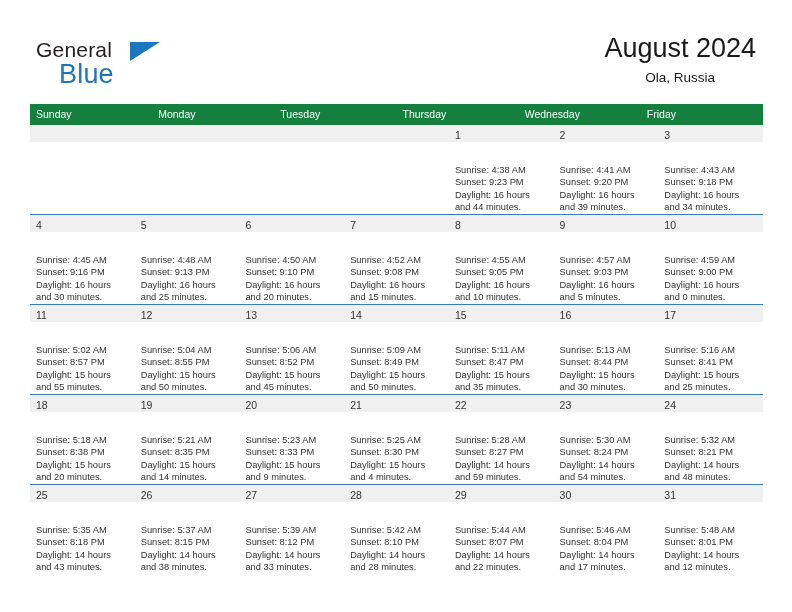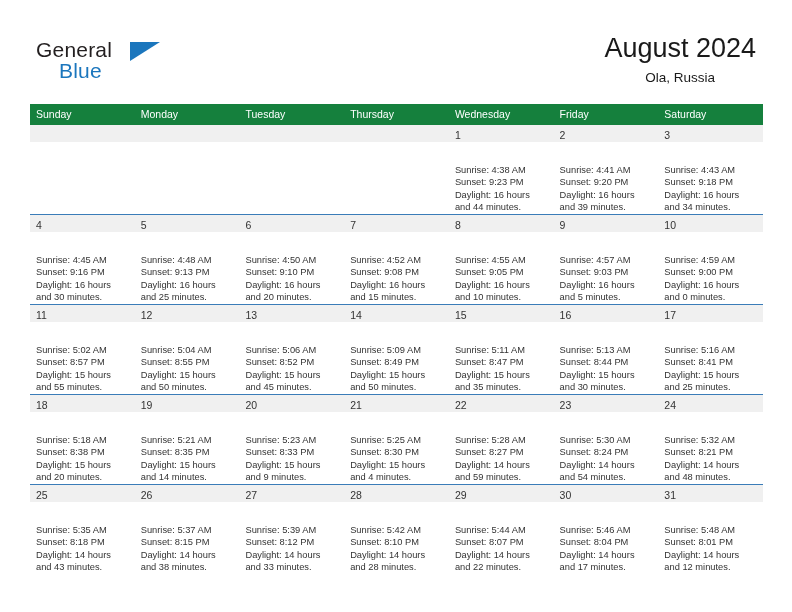--- a/index.html
+++ b/index.html
@@ -42,21 +42,21 @@
     top: 0;
     font-size: 21px;
     letter-spacing: 0.2px;
     color: #231f20;
     font-family: Liberation Sans, sans-serif;
   }
   .brand-blue {
     position: absolute;
     left: 23px;
     top: 21px;
-    font-size: 21px;
+    font-size: 27px;
     letter-spacing: 0.2px;
     color: #1b76bd;
     font-family: "Liberation Sans", sans-serif;
   }
   .brand-flag {
     position: absolute;
     left: 94px;
     top: 4px;
     width: 0;
     height: 0;
@@ -168,21 +168,20 @@
   </div>
 
   <div class="calendar">
     <div class="dow-row">
       <div class="dow-cell">Sunday</div>
       <div class="dow-cell">Monday</div>
       <div class="dow-cell">Tuesday</div>
       <div class="dow-cell">Thursday</div>
       <div class="dow-cell">Wednesday</div>
       <div class="dow-cell">Friday</div>
-      <div class="dow-cell">Saturday</div>
     </div>
 
     <div id="weeks-container">
         <div class="week">
           <div class="day-cell empty">
             <div class="day-num-band"></div>
           </div>
           <div class="day-cell empty">
             <div class="day-num-band"></div>
           </div>

